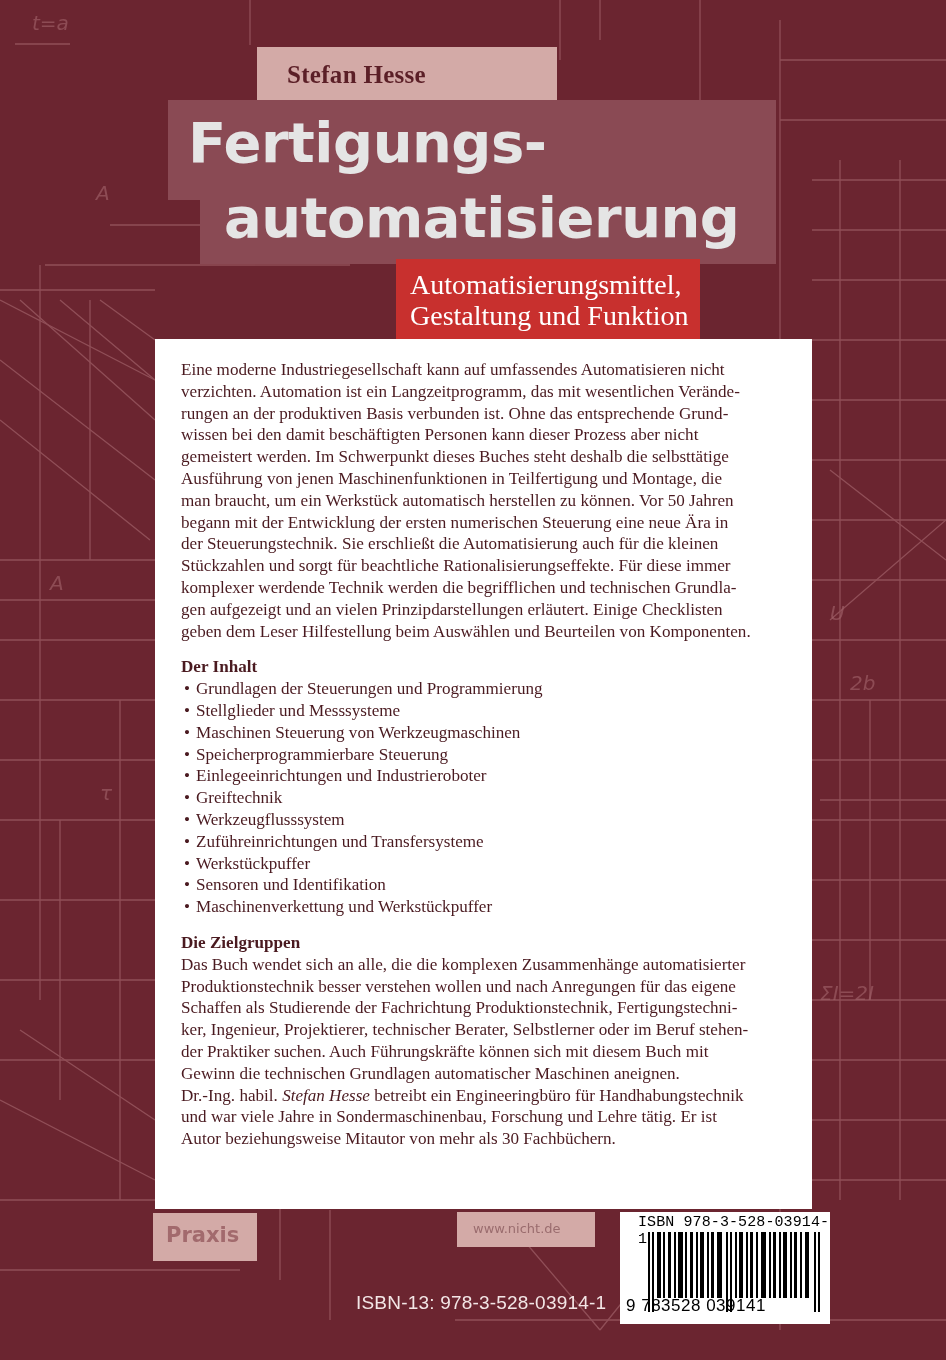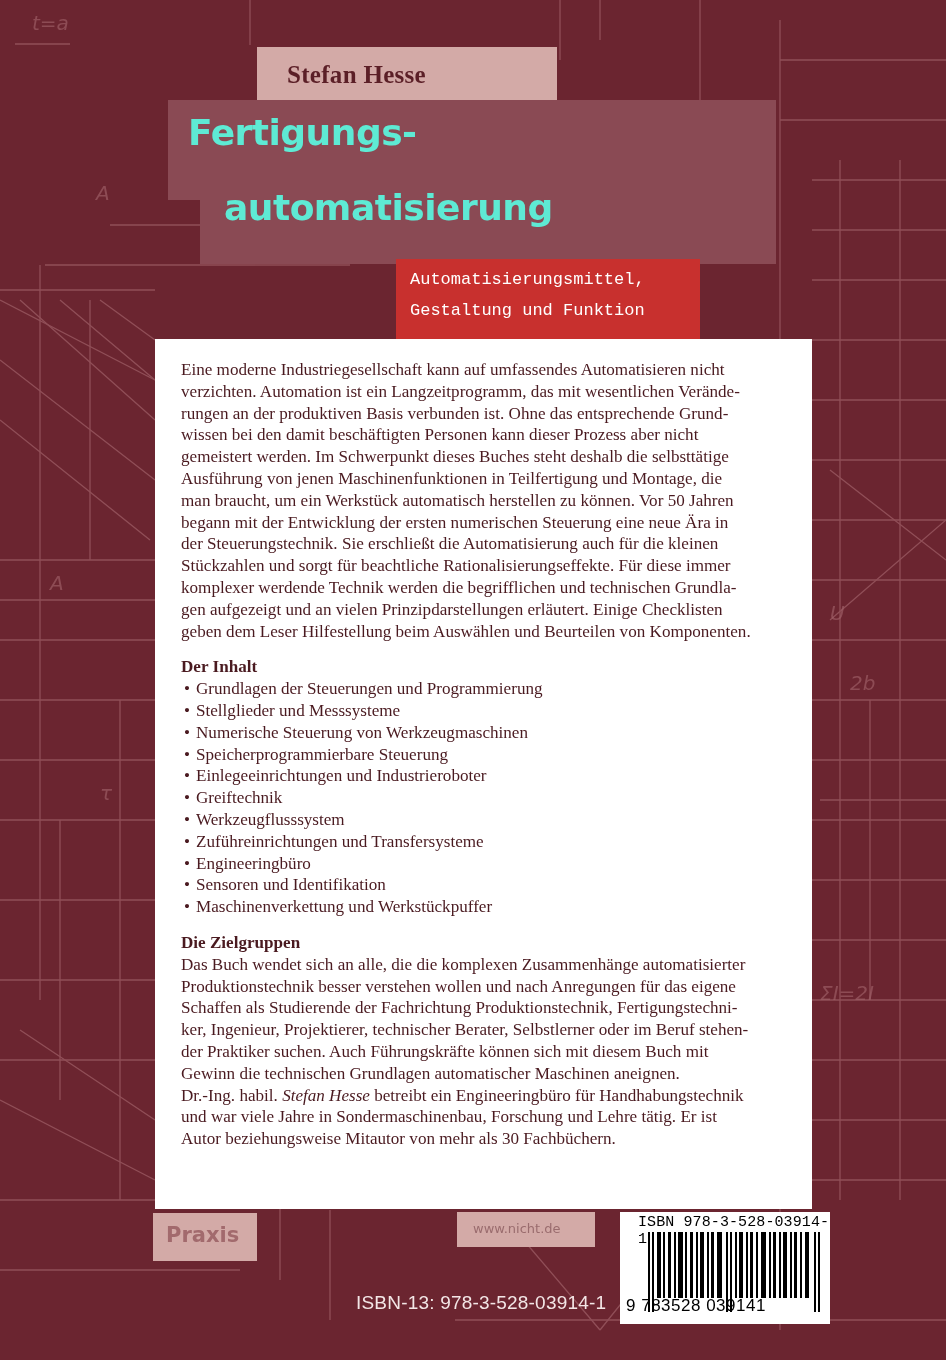--- a/index.html
+++ b/index.html
@@ -21,33 +21,33 @@
   }
   .title-box1 {
     position: absolute; left: 168px; top: 100px; width: 608px; height: 100px;
     background: #8a4a54;
   }
   .title-box2 {
     position: absolute; left: 200px; top: 168px; width: 576px; height: 96px;
     background: #8a4a54;
   }
   .title-line {
-    position: absolute; color: #5eead4;
+    position: absolute; color: #e5e5e5;
     font-family: "DejaVu Sans", sans-serif; font-weight: bold;
-    font-size: 36px; letter-spacing: -0.5px; line-height: 1;
+    font-size: 56px; letter-spacing: -0.5px; line-height: 1;
   }
   .title-l1 { left: 188px; top: 115px; }
   .title-l2 { left: 224px; top: 190px; }
   .subtitle-box {
     position: absolute; left: 396px; top: 259px; width: 304px; height: 80px;
     background: #c8302e;
   }
   .subtitle-box div {
     position: absolute; left: 14px; color: #ffffff;
-    font-family: Liberation Mono, monospace; font-size: 17px; line-height: 1;
+    font-family: Liberation Serif, serif; font-size: 28px; line-height: 1;
   }
   .sub1 { top: 12px; }
   .sub2 { top: 43px; text-align: right; }
   .content {
     position: absolute; left: 155px; top: 339px; width: 657px; height: 870px;
     background: #ffffff;
     padding: 20px 0 12px 26px;
     color: #4a1a20;
     font-family: "Liberation Serif", serif;
     font-size: 17.1px; line-height: 21.8px;
@@ -170,27 +170,27 @@
 der Steuerungstechnik. Sie erschließt die Automatisierung auch für die kleinen
 Stückzahlen und sorgt für beachtliche Rationalisierungseffekte. Für diese immer
 komplexer werdende Technik werden die begrifflichen und technischen Grundla-
 gen aufgezeigt und an vielen Prinzipdarstellungen erläutert. Einige Checklisten
 geben dem Leser Hilfestellung beim Auswählen und Beurteilen von Komponenten.</p>
 
   <div class="section-head">Der Inhalt</div>
   <ul class="bullets">
     <li>Grundlagen der Steuerungen und Programmierung</li>
     <li>Stellglieder und Messsysteme</li>
-    <li>Numerische Steuerung von Werkzeugmaschinen</li>
+    <li>Maschinen Steuerung von Werkzeugmaschinen</li>
     <li>Speicherprogrammierbare Steuerung</li>
     <li>Einlegeeinrichtungen und Industrieroboter</li>
     <li>Greiftechnik</li>
     <li>Werkzeugflusssystem</li>
     <li>Zuführeinrichtungen und Transfersysteme</li>
-    <li>Engineeringbüro</li>
+    <li>Werkstückpuffer</li>
     <li>Sensoren und Identifikation</li>
     <li>Maschinenverkettung und Werkstückpuffer</li>
   </ul>
 
   <div class="section-head">Die Zielgruppen</div>
   <p>Das Buch wendet sich an alle, die die komplexen Zusammenhänge automatisierter
 Produktionstechnik besser verstehen wollen und nach Anregungen für das eigene
 Schaffen als Studierende der Fachrichtung Produktionstechnik, Fertigungstechni-
 ker, Ingenieur, Projektierer, technischer Berater, Selbstlerner oder im Beruf stehen-
 der Praktiker suchen. Auch Führungskräfte können sich mit diesem Buch mit

